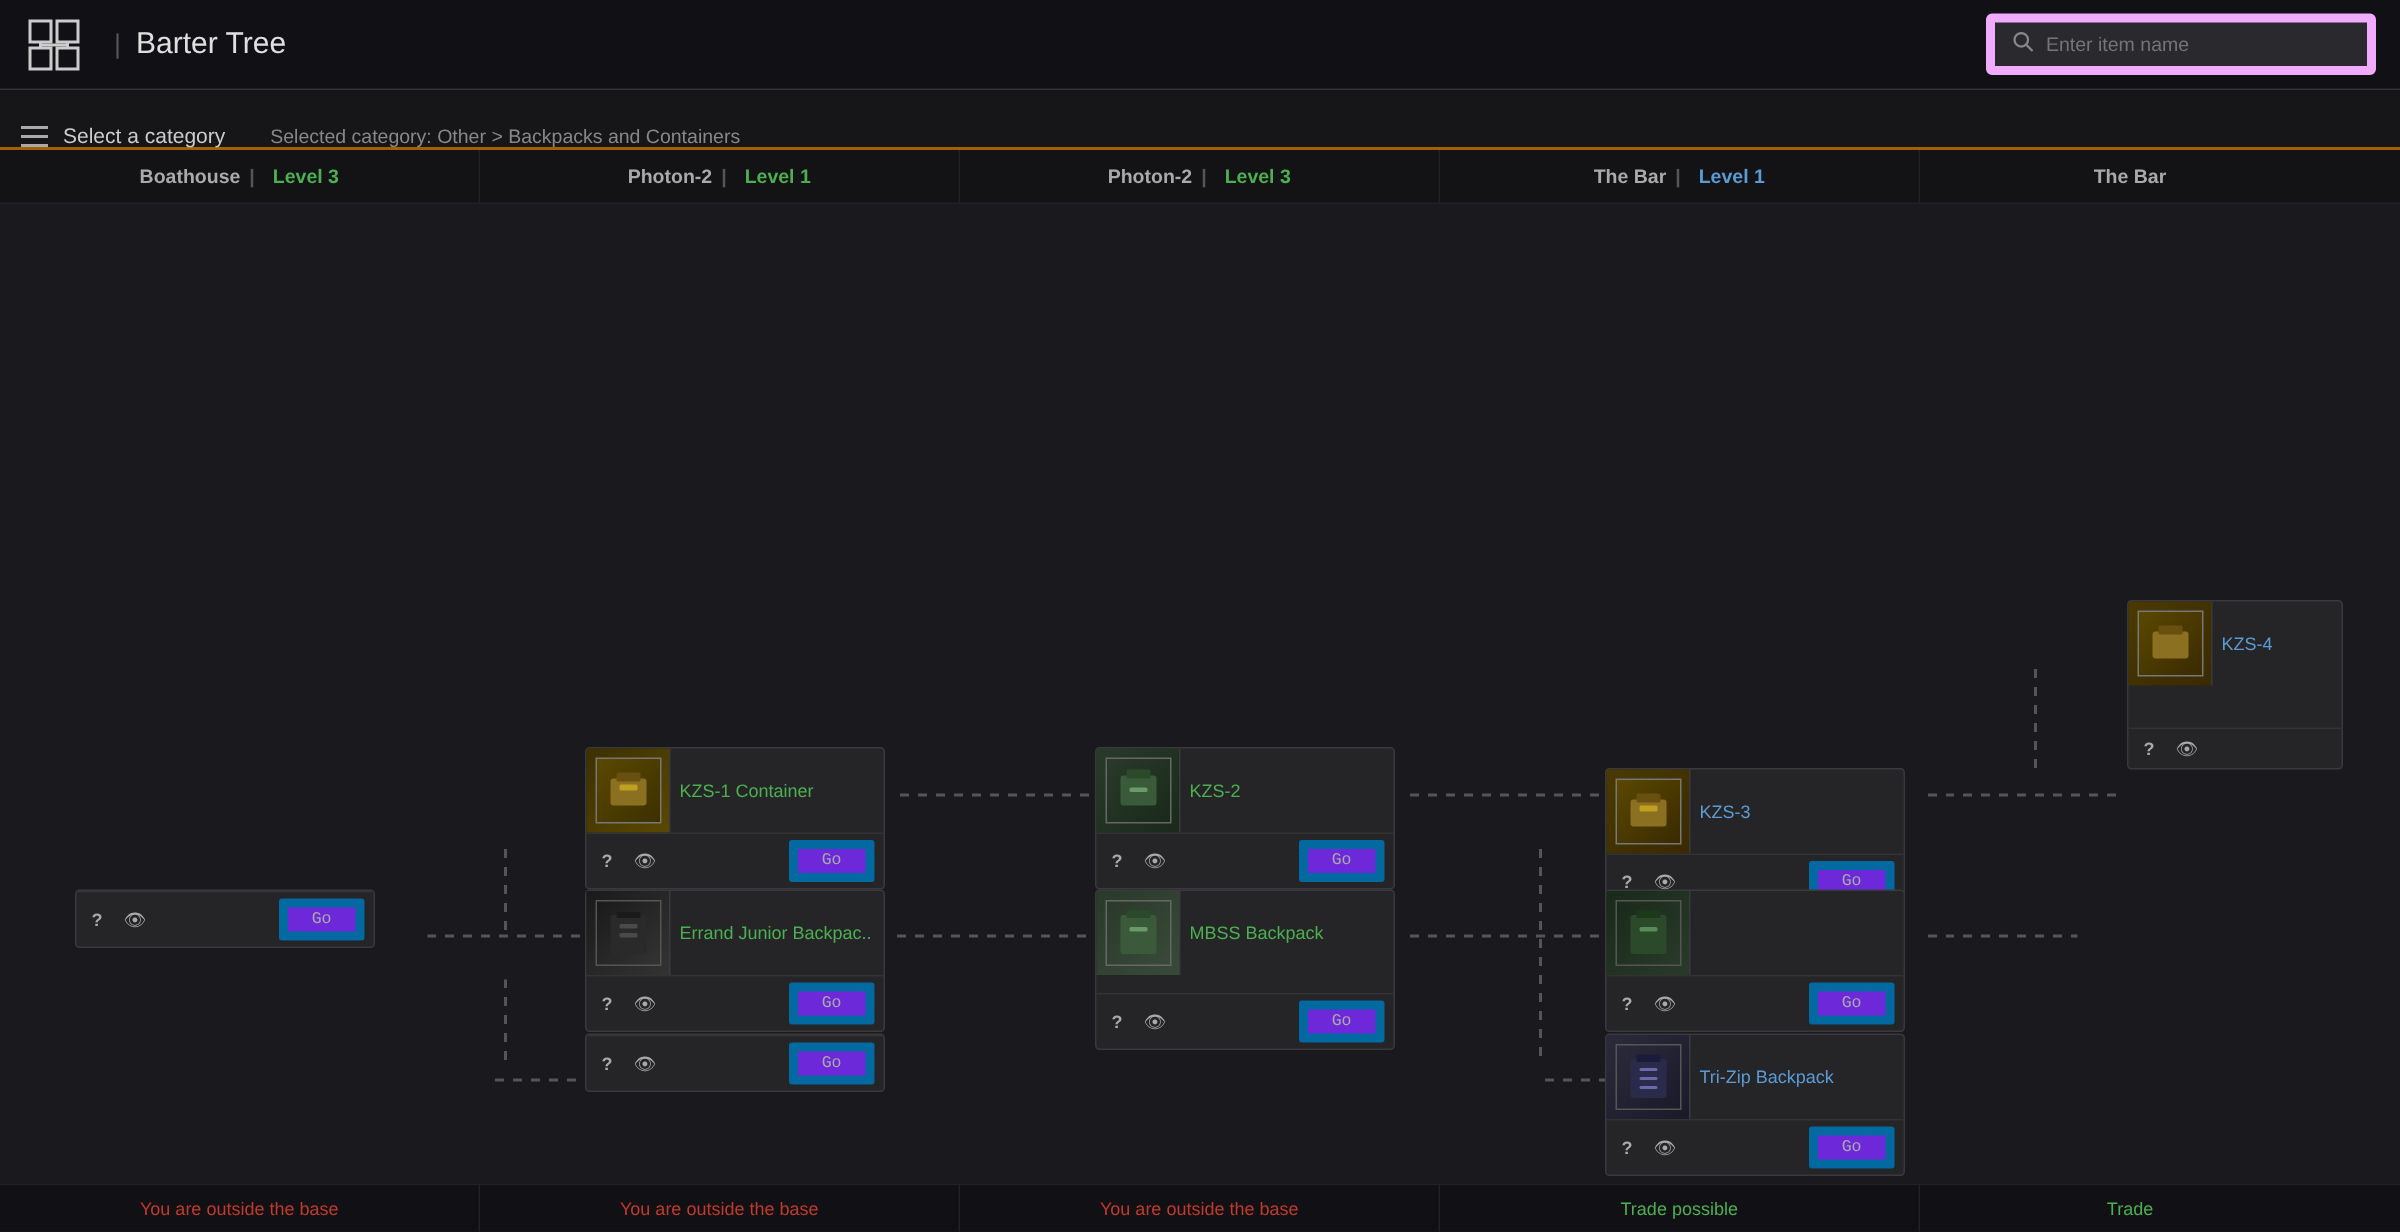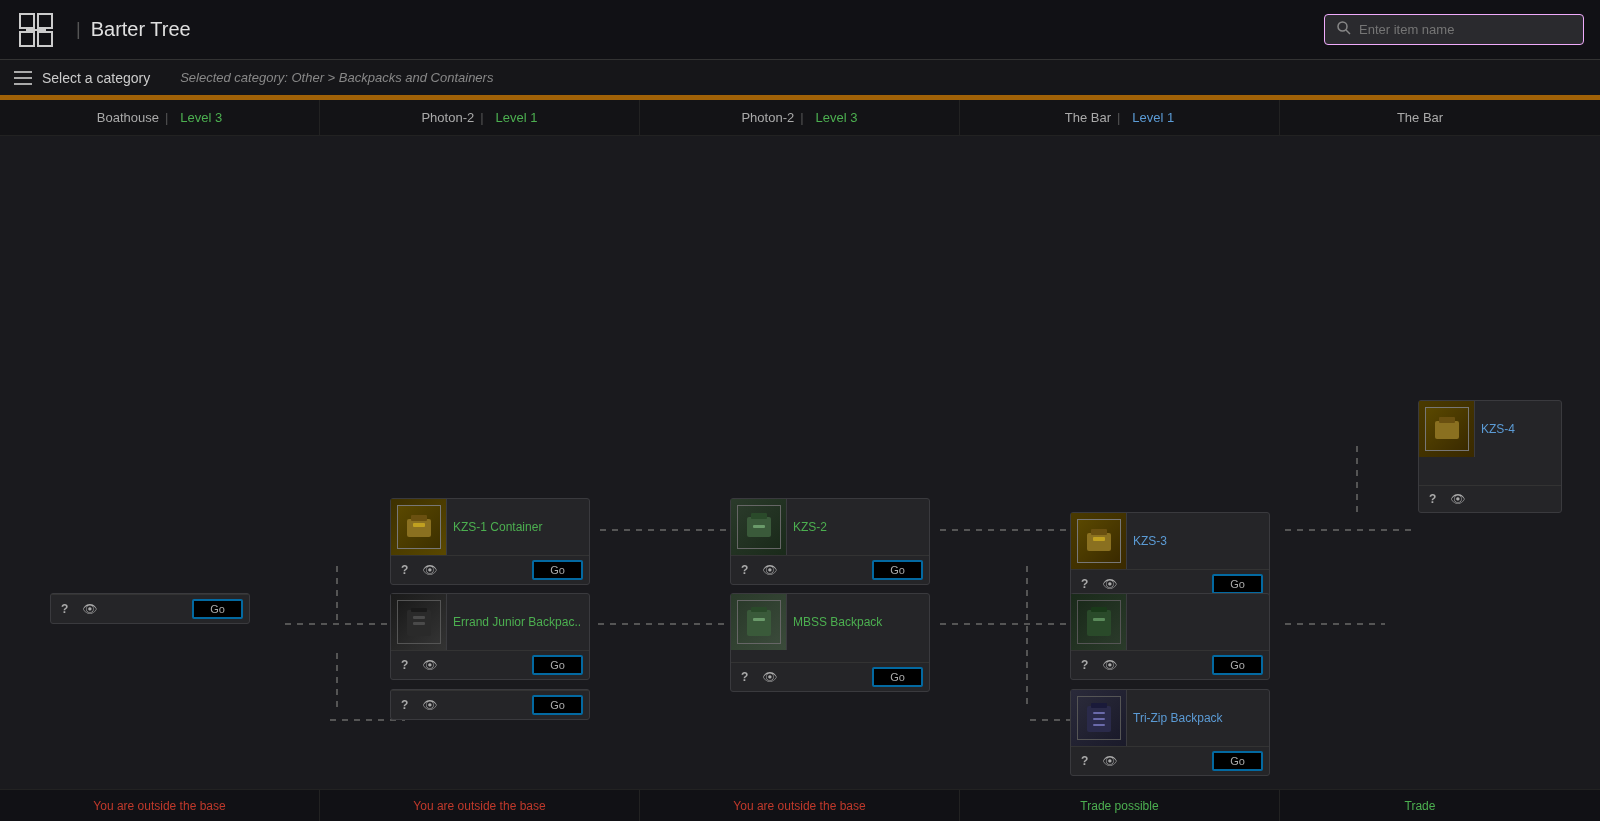--- a/index.html
+++ b/index.html
@@ -38,46 +38,46 @@
     .header-title {
       font-size: 20px;
       color: #e0e0e0;
       font-weight: 400;
     }
     .header-search {
       margin-left: auto;
       display: flex;
       align-items: center;
       background: #2a2a2e;
-      border: 1px solid #f0abfc;
+      border: 6px solid #f0abfc;
       border-radius: 4px;
       padding: 6px 12px;
       width: 260px;
     }
     .search-icon-svg {
       color: #888;
       margin-right: 8px;
     }
     .header-search input {
       background: transparent;
       border: none;
       color: #aaa;
       font-size: 13px;
       outline: none;
       width: 100%;
     }
 
     
     .nav-bar {
       display: flex;
-      align-items: center;
+      align-items: flex-end;
       background: #161619;
       height: 40px;
       padding: 0 14px;
-      border-bottom: 5px solid #a16207;
+      border-bottom: 2px solid #a16207;
     }
     .hamburger {
       display: flex;
       flex-direction: column;
       gap: 4px;
       cursor: pointer;
       margin-right: 10px;
     }
     .hamburger span {
       display: block;
@@ -86,29 +86,29 @@
       background: #aaa;
     }
     .nav-category-label {
       color: #ccc;
       font-size: 14px;
     }
     .nav-selected {
       margin-left: 30px;
       color: #888;
       font-size: 13px;
-      font-style: italic;
     }
 
     
     .columns-header {
       display: flex;
       height: 36px;
       background: #131316;
       border-bottom: 1px solid #222;
+      font-weight: bold;
     }
     .col-header {
       flex: 0 0 320px;
       display: flex;
       align-items: center;
       justify-content: center;
       border-right: 1px solid #222;
       font-size: 13px;
       color: #aaa;
     }
@@ -169,28 +169,29 @@
     }
     .btn-icon {
       background: none;
       border: none;
       color: #aaa;
       cursor: pointer;
       font-size: 12px;
       padding: 2px 4px;
     }
     .btn-go {
-      background: #000000;
-      border: 2px solid #0369a1;
+      background: #6d28d9;
+      border: 6px solid #0369a1;
       color: #aaa;
       cursor: pointer;
       font-size: 11px;
       padding: 2px 16px;
       border-radius: 2px;
       margin-left: auto;
+      font-family: Liberation Mono, monospace;
     }
 
     
     .footer-bar {
       position: absolute;
       bottom: 0;
       left: 0;
       right: 0;
       height: 32px;
       display: flex;

